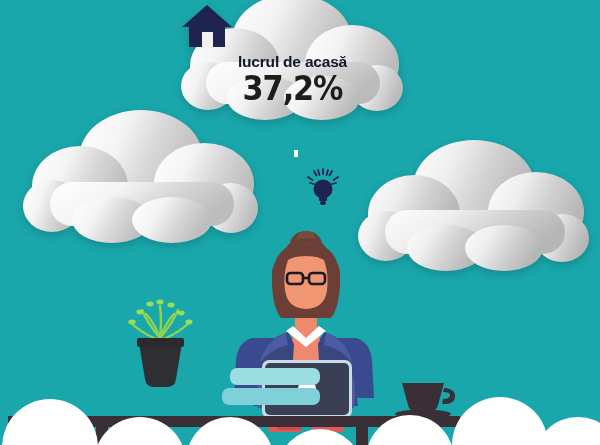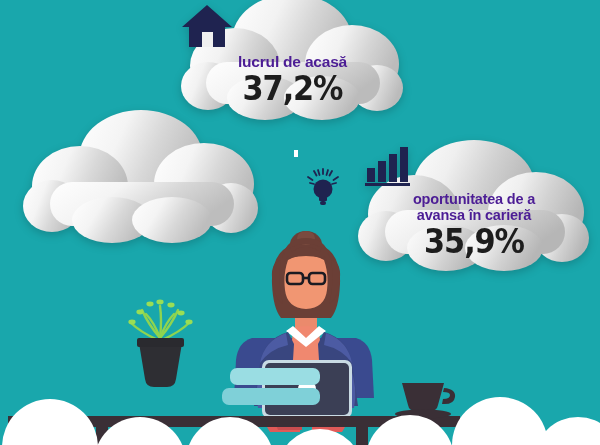--- a/index.html
+++ b/index.html
@@ -27,21 +27,21 @@
   .cloud-content {
     position: absolute;
     left: 0;
     right: 0;
     text-align: center;
     pointer-events: none;
   }
   .cloud-label {
     font-size: 15.5px;
     font-weight: 700;
-    color: #4c1d95;
+    color: #0f172a;
     letter-spacing: -0.2px;
     line-height: 1.12;
     white-space: pre-line;
   }
   .cloud-value {
     font-family: "DejaVu Sans", sans-serif;
     font-size: 33px;
     font-weight: 700;
     color: #1d1d1d;
     letter-spacing: -1.2px;
@@ -155,34 +155,20 @@
         <ellipse cx="116" cy="55" rx="61" ry="47"></ellipse>
         <ellipse cx="56" cy="82" rx="46" ry="39"></ellipse>
         <ellipse cx="178" cy="80" rx="48" ry="40"></ellipse>
         <ellipse cx="28" cy="104" rx="28" ry="25"></ellipse>
         <ellipse cx="204" cy="106" rx="27" ry="24"></ellipse>
         <rect x="27" y="78" width="180" height="44" rx="22"></rect>
         <ellipse cx="88" cy="116" rx="39" ry="23"></ellipse>
         <ellipse cx="146" cy="116" rx="39" ry="23"></ellipse>
       </g>
     </svg>
-    <div class="cloud-content" style="top:12px;">
-      <div class="cloud-icon">
-        <svg width="54" height="44" viewBox="0 0 54 44">
-          <rect x="9" y="24" width="8" height="14" fill="#1f2350"></rect>
-          <rect x="20" y="17" width="8" height="21" fill="#1f2350"></rect>
-          <rect x="31" y="10" width="8" height="28" fill="#1f2350"></rect>
-          <rect x="42" y="3" width="8" height="35" fill="#1f2350"></rect>
-          <rect x="7" y="39" width="45" height="3" fill="#1f2350"></rect>
-        </svg>
-      </div>
-      <div class="cloud-label" style="font-size:14.5px;">oportunitatea de a
-avansa în carieră</div>
-      <div class="cloud-value">35,9%</div>
-    </div>
   </div>
 
   <div class="abs" style="left:306px; top:168px;">
     <svg width="34" height="40" viewBox="0 0 34 40">
       <g stroke="#1f2350" stroke-width="1.8" stroke-linecap="round">
         <line x1="17" y1="1" x2="17" y2="6"></line>
         <line x1="8" y1="3" x2="10.5" y2="7.5"></line>
         <line x1="26" y1="3" x2="23.5" y2="7.5"></line>
         <line x1="2" y1="9" x2="6.5" y2="12"></line>
         <line x1="32" y1="9" x2="27.5" y2="12"></line>

